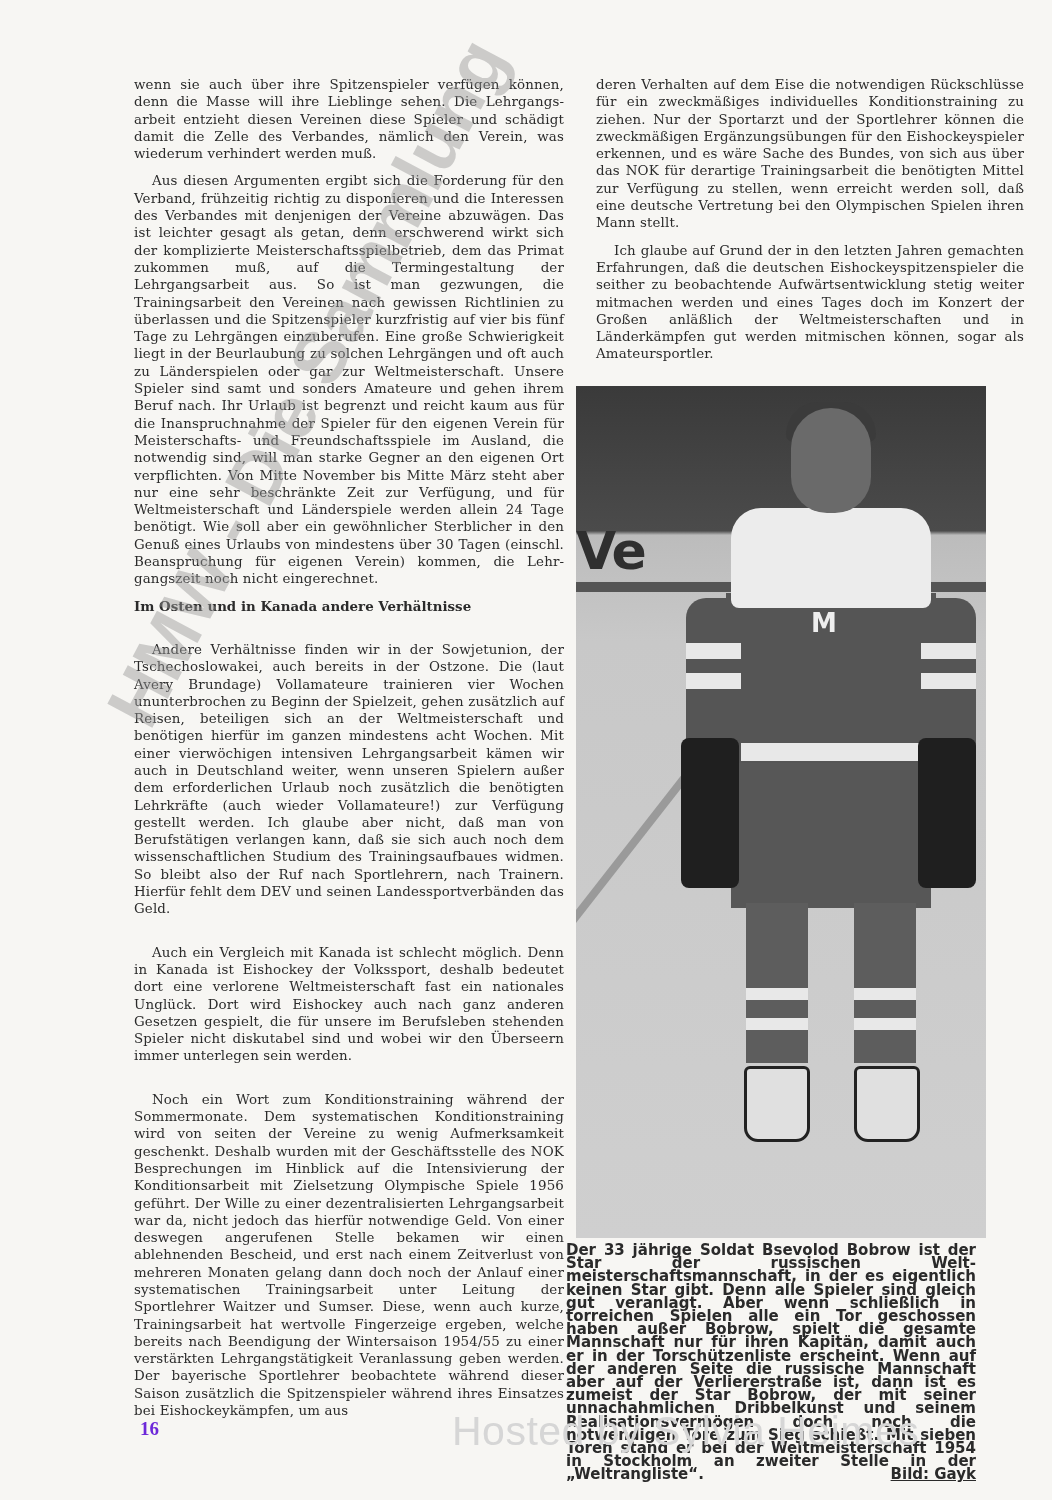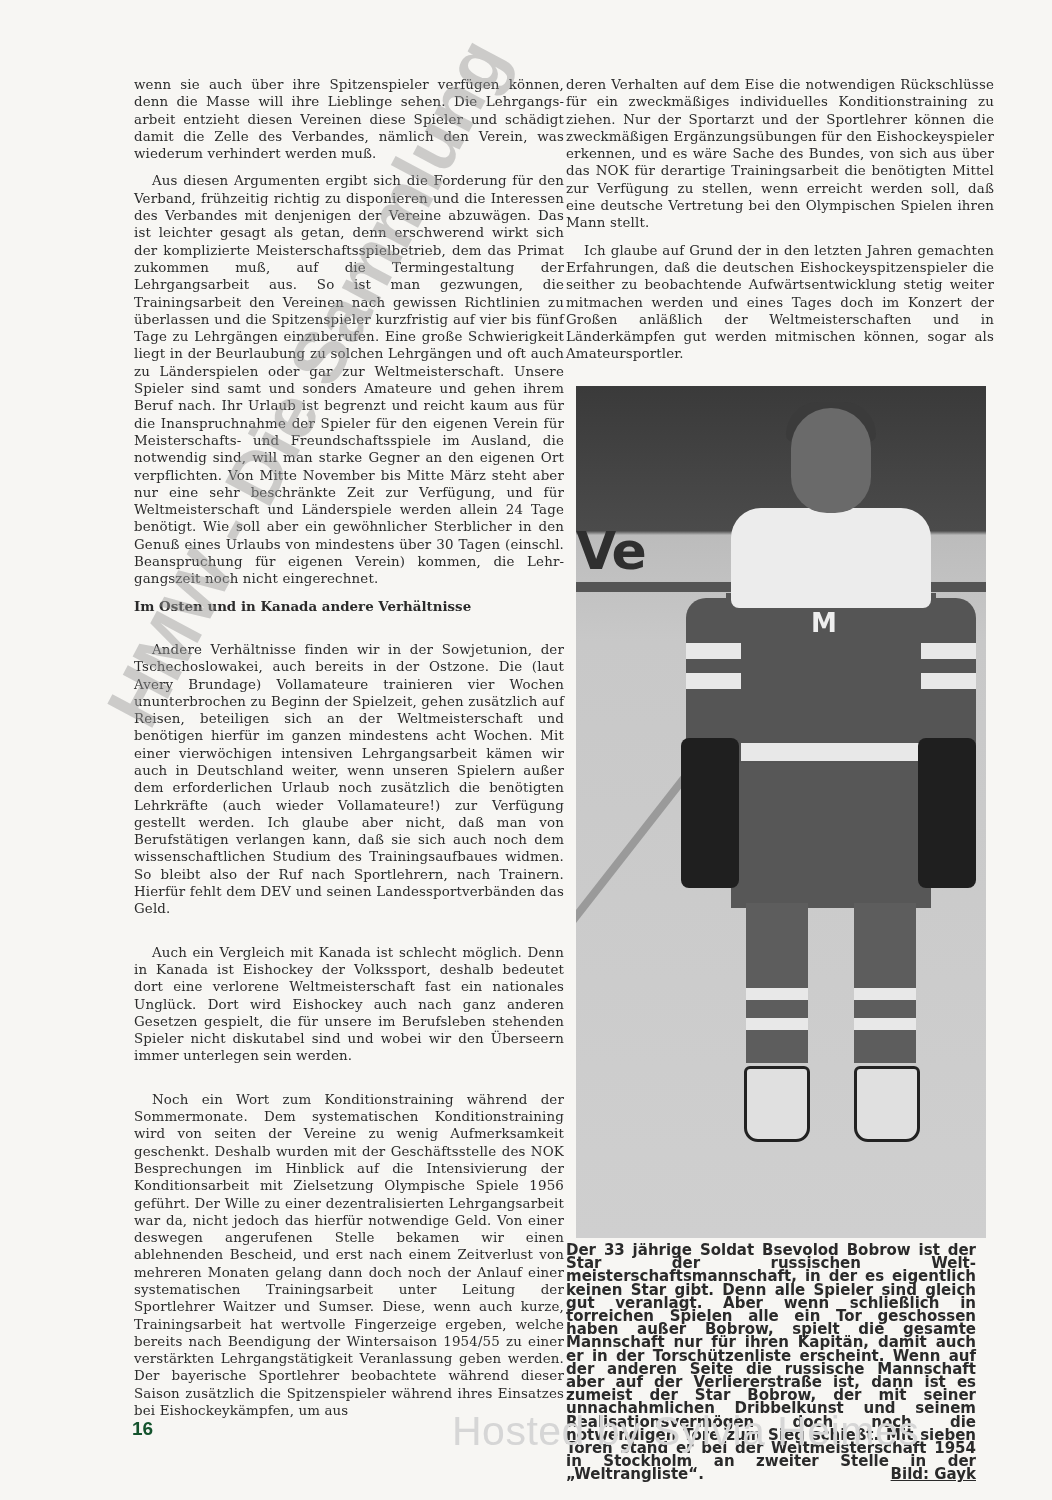--- a/index.html
+++ b/index.html
@@ -8,21 +8,21 @@
     background: #f7f6f3;
     font-family: "DejaVu Serif", "Liberation Serif", serif;
     color: #2b2b2b;
   }
   .col {
     position: absolute; width: 430px;
     font-size: 13.4px; line-height: 17.3px;
     text-align: justify; letter-spacing: 0.15px;
   }
   .col-left { left: 134px; top: 76px; }
-  .col-right { left: 566px; top: 76px; width: 428px; }
+  .col-right { left: 596px; top: 76px; width: 428px; }
   .col p { margin: 0; text-indent: 0; hyphens: manual; }
   .col p.indent { text-indent: 18px; margin-top: 26px; }
   .col p.gap { margin-top: 10px; }
   .col h3 {
     margin: 10px 0 0 0; font-size: 13.4px; line-height: 17.3px;
     font-weight: bold; letter-spacing: 0;
   }
   .photo {
     position: absolute; left: 576px; top: 386px; width: 410px; height: 852px;
     background: linear-gradient(180deg, #3a3a3a 0%, #4b4b4b 17%, #bcbcbc 17.5%, #c8c8c8 30%, #cfcfcf 100%);
@@ -47,22 +47,22 @@
   .leg { position: absolute; width: 62px; height: 160px; background: #5d5d5d; }
   .skate { position: absolute; width: 60px; height: 70px; background: #e0e0e0; border: 3px solid #222; border-radius: 6px 6px 14px 14px; }
   .stick { position: absolute; left: 40px; top: 320px; width: 8px; height: 520px; background: #9a9a9a; transform: rotate(38deg); transform-origin: top left; }
   .caption {
     position: absolute; left: 566px; top: 1244px; width: 410px;
     font-family: "DejaVu Sans", "Liberation Sans", sans-serif; font-weight: bold;
     font-size: 15px; line-height: 13.2px; text-align: justify; color: #2a2a2a;
   }
   .credit { display: block; text-align: right; margin-top: -13.2px; text-decoration: underline; }
   .page-number {
-    position: absolute; left: 132px; top: 1418px; font-family: Liberation Sans, sans-serif;
-    font-weight: bold; font-size: 19px; color: #14532d;
+    position: absolute; left: 140px; top: 1418px; font-family: Liberation Serif, serif;
+    font-weight: bold; font-size: 19px; color: #6d28d9;
   }
   .hosted {
     position: absolute; left: 452px; top: 1408px; font-family: "Liberation Sans", sans-serif;
     font-size: 41px; color: #d6d6d6; letter-spacing: 0.5px;
   }
   .watermark {
     position: absolute; left: 90px; top: 700px; font-family: "Liberation Sans", sans-serif;
     font-weight: bold; font-size: 74px; color: rgba(150,150,150,0.45);
     transform: rotate(-62deg); transform-origin: left top; white-space: nowrap; pointer-events: none;
   }

